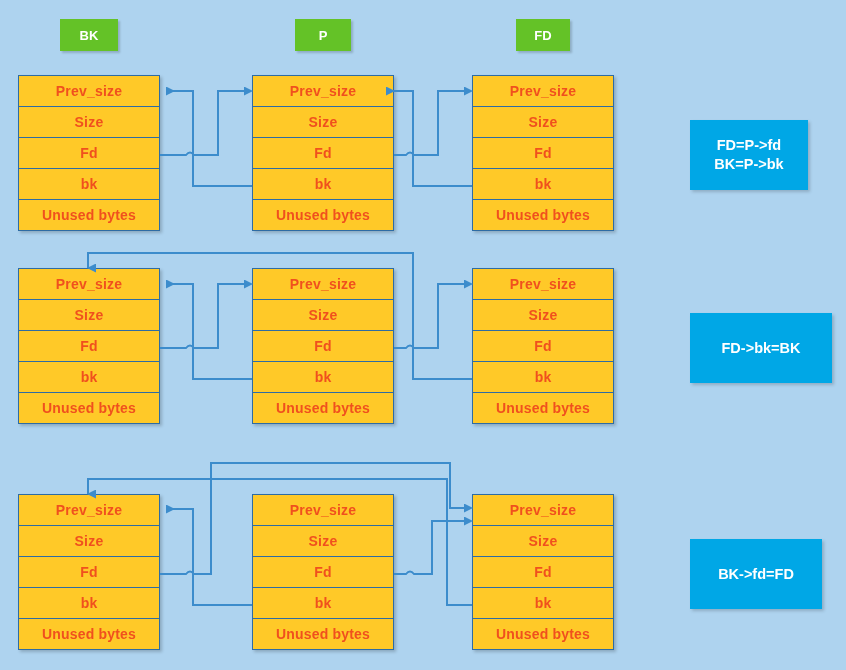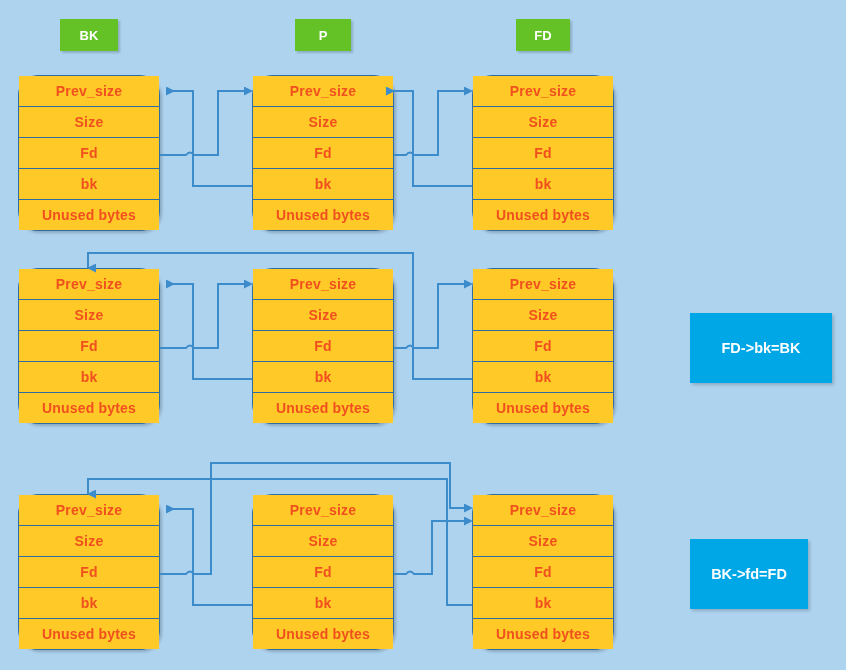--- a/index.html
+++ b/index.html
@@ -27,21 +27,20 @@
   
   .chunk{
     position:absolute;
     width:142px;
     background:#2e6ca4;
     box-shadow:2px 2px 3px rgba(0,0,0,.20);
     display:flex;flex-direction:column;
     gap:1px;
     padding:1px;
     box-sizing:border-box;
-    border-radius:20px;
   }
   .chunk .cell{
     height:30px;
     background:#ffc928;
     color:#f0501e;
     font-size:14px;
     font-weight:bold;
     display:flex;align-items:center;justify-content:center;
     letter-spacing:.2px;
   }
@@ -94,20 +93,24 @@
     <div class="cell">bk</div>
     <div class="cell">Unused bytes</div>
   </div>
   <div class="chunk" style="left:472px;top:75px;">
     <div class="cell">Prev_size</div>
     <div class="cell">Size</div>
     <div class="cell">Fd</div>
     <div class="cell">bk</div>
     <div class="cell">Unused bytes</div>
   </div>
+  <div class="note" style="left:690px;top:120px;width:118px;height:70px;">
+    <div>FD=P-&gt;fd</div>
+    <div>BK=P-&gt;bk</div>
+  </div>
 
   <div class="chunk" style="left:18px;top:268px;">
     <div class="cell">Prev_size</div>
     <div class="cell">Size</div>
     <div class="cell">Fd</div>
     <div class="cell">bk</div>
     <div class="cell">Unused bytes</div>
   </div>
   <div class="chunk" style="left:252px;top:268px;">
     <div class="cell">Prev_size</div>
@@ -141,21 +144,21 @@
     <div class="cell">bk</div>
     <div class="cell">Unused bytes</div>
   </div>
   <div class="chunk" style="left:472px;top:494px;">
     <div class="cell">Prev_size</div>
     <div class="cell">Size</div>
     <div class="cell">Fd</div>
     <div class="cell">bk</div>
     <div class="cell">Unused bytes</div>
   </div>
-  <div class="note" style="left:690px;top:539px;width:118px;height:70px;">
+  <div class="note" style="left:690px;top:539px;width:132px;height:70px;">
     <div>BK-&gt;fd=FD</div>
   </div>
 
   <svg id="wires" viewBox="0 0 846 670" xmlns="http://www.w3.org/2000/svg">
     <defs>
       <marker id="arrL" markerWidth="9" markerHeight="9" refX="8" refY="4.5" orient="auto" markerUnits="userSpaceOnUse">
         <path d="M9,0 L9,9 L0,4.5 z" class="ahead"></path>
       </marker>
       <marker id="arrR" markerWidth="9" markerHeight="9" refX="1" refY="4.5" orient="auto" markerUnits="userSpaceOnUse">
         <path d="M0,0 L0,9 L9,4.5 z" class="ahead"></path>

